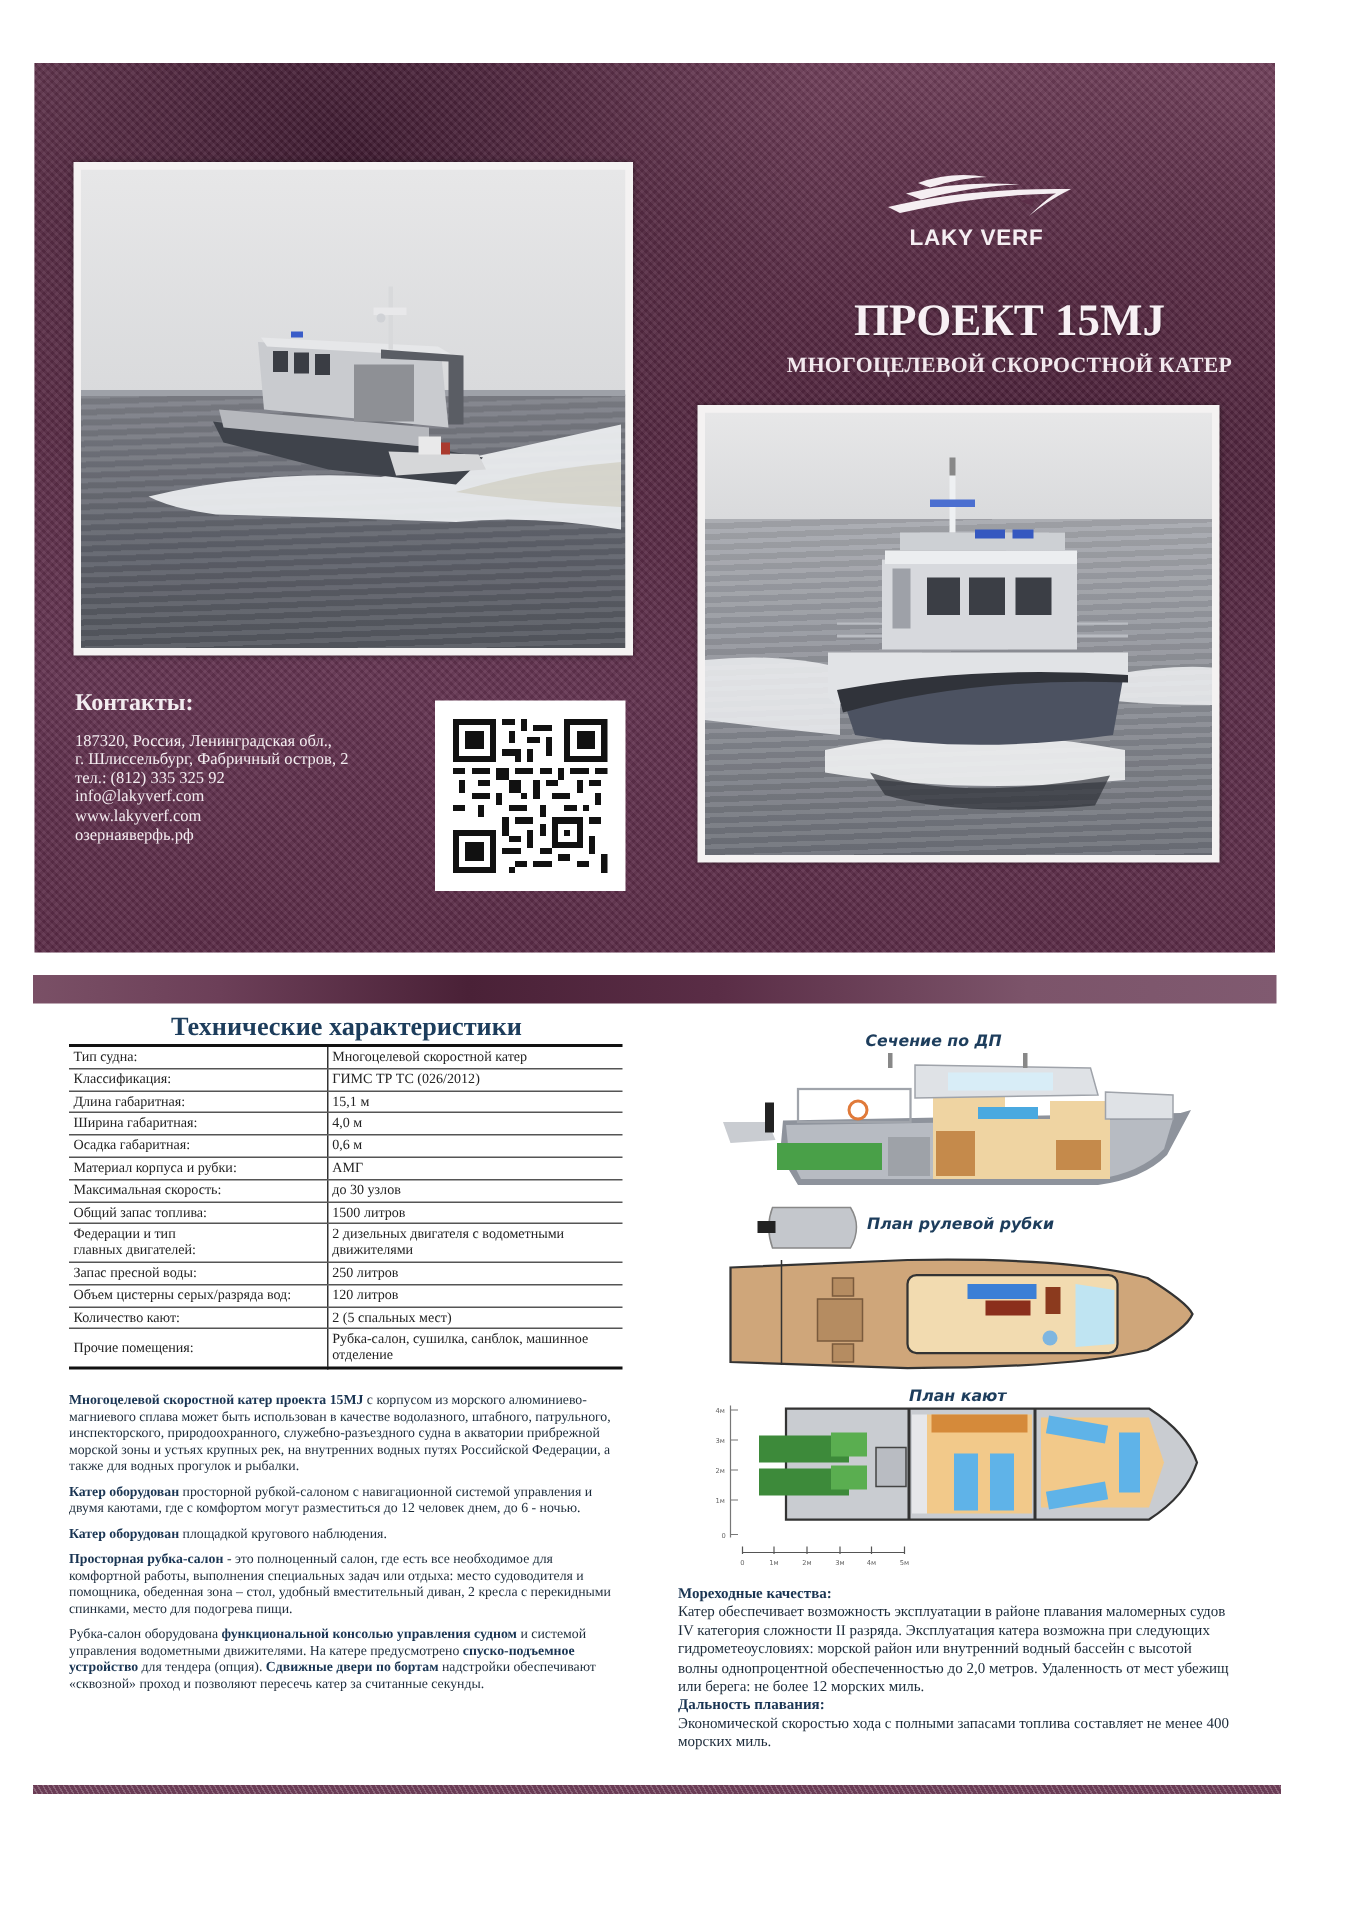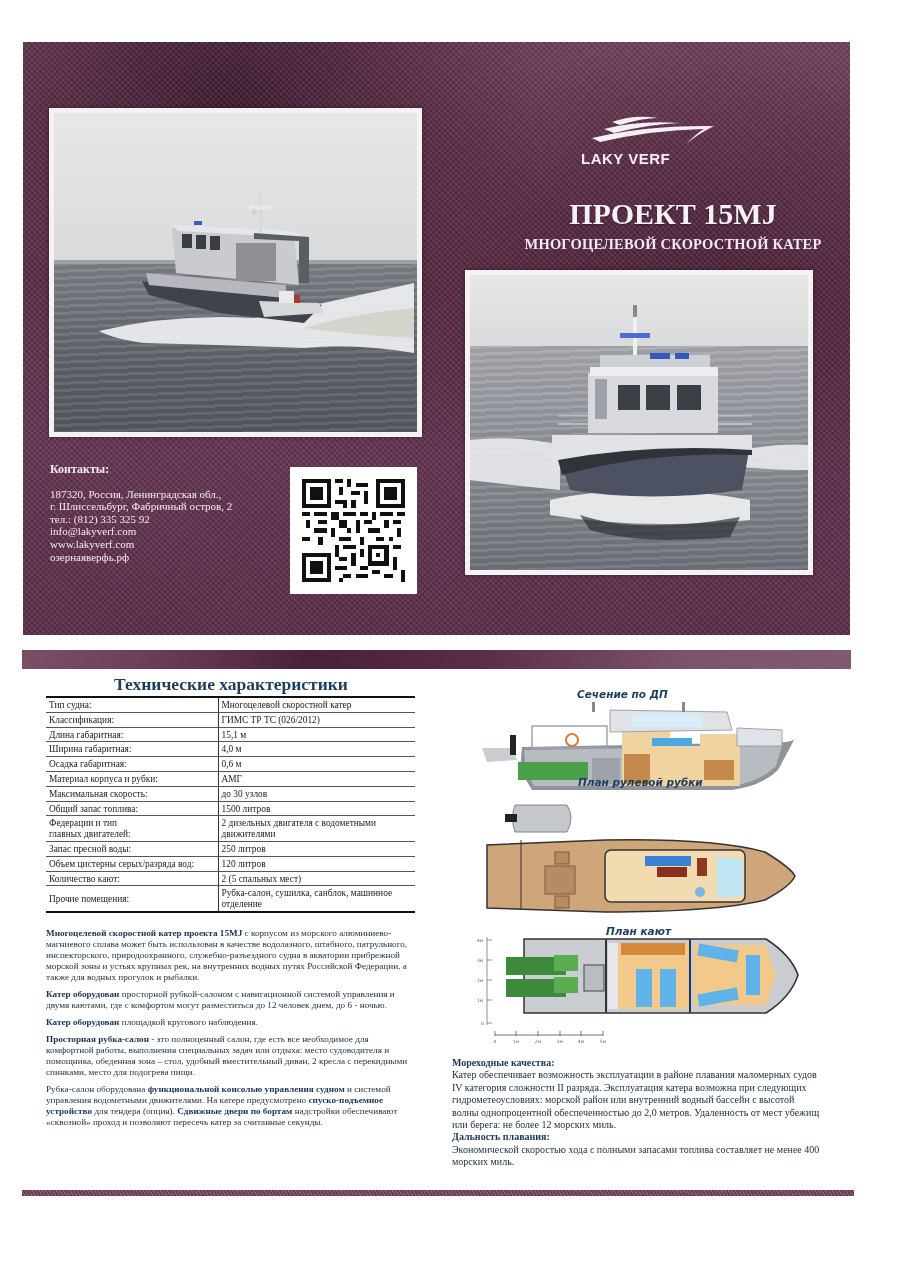--- a/index.html
+++ b/index.html
@@ -22,32 +22,32 @@
   }
   .photo { width: 100%; height: 100%; position: relative; overflow: hidden; }
   .photo1 { left: 26px; top: 66px; width: 373px; height: 329px; }
   .photo2 { left: 442px; top: 228px; width: 348px; height: 305px; }
 
   .sky { position: absolute; left: 0; right: 0; top: 0; background: linear-gradient(180deg, #e7e7e8 0%, #d9dadc 100%); }
   .sea { position: absolute; left: 0; right: 0; bottom: 0; background:
       repeating-linear-gradient(178deg, rgba(255,255,255,0.07) 0 3px, rgba(0,0,0,0.06) 3px 7px),
       linear-gradient(180deg, #7e8088 0%, #5f626b 60%, #555860 100%); }
 
-  .logo { position: absolute; left: 558px; top: 70px; width: 140px; text-align: left; color: #f5eef2; }
+  .logo { position: absolute; left: 558px; top: 70px; width: 140px; text-align: center; color: #f5eef2; }
   .logo svg { display: block; margin: 0 auto; }
   .logo-text { font-family: "Liberation Sans", sans-serif; font-weight: bold; font-size: 15px; letter-spacing: 0.5px; margin-top: 2px; }
 
   .title-main { position: absolute; left: 460px; top: 155px; width: 380px; text-align: center;
     font-family: "Liberation Serif", serif; font-weight: bold; font-size: 30px; color: #f7f0f4;
     text-shadow: 0 1px 2px rgba(0,0,0,0.4); }
   .title-sub { position: absolute; left: 455px; top: 194px; width: 390px; text-align: center;
     font-family: "Liberation Serif", serif; font-weight: bold; font-size: 14.5px; color: #f2e9ee; letter-spacing: 0.2px; }
 
   .contacts { position: absolute; left: 27px; top: 421px; width: 240px; color: #f3ecf0; font-size: 11px; line-height: 12.6px; }
-  .contacts-title { font-weight: bold; font-size: 12px; margin-bottom: 12px; }
+  .contacts-title { font-weight: bold; font-size: 16px; margin-bottom: 12px; }
 
   .qr-box { position: absolute; left: 267px; top: 425px; width: 127px; height: 127px; background: #fff; padding: 12px; }
   .qr-box svg { width: 103px; height: 103px; display: block; }
 
   
   .stripe-top { position: absolute; left: 22px; top: 650px; width: 829px; height: 19px;
     background: linear-gradient(90deg, #7a5066 0%, #6c3f58 15%, #4a2137 35%, #5a2d46 55%, #7c546a 80%, #805a70 100%); }
   .stripe-bottom { position: absolute; left: 22px; top: 1190px; width: 832px; height: 6px;
     background: repeating-linear-gradient(60deg, #6a3c55 0 2px, #8a6478 2px 3px); }
 
@@ -343,21 +343,21 @@
   <rect x="222" y="60" width="30" height="20" fill="#c58a4b"></rect>
   <rect x="170" y="38" width="40" height="8" fill="#4aa9e0"></rect>
 
   <path d="M128 10 L245 12 L250 30 L128 32Z" fill="#dfe2e6" stroke="#9fa3aa"></path>
   <rect x="150" y="15" width="70" height="12" fill="#d8edf7"></rect>
   <rect x="200" y="2" width="3" height="10" fill="#888"></rect>
   <rect x="110" y="2" width="3" height="10" fill="#888"></rect>
   <path d="M255 28 L300 30 L300 46 L255 46Z" fill="#dfe2e6" stroke="#9fa3aa"></path>
 </svg>
 
-<div class="drw-label" style="left:578px; top:776px;">План рулевой рубки</div>
+<div class="drw-label" style="left:578px; top:810px;">План рулевой рубки</div>
 <svg class="drawing" style="left:485px; top:800px;" width="316" height="120" viewBox="0 0 316 120">
 
   <path d="M30 5 L82 5 Q90 18 82 32 L30 32 Q25 18 30 5Z" fill="#c4c7cc" stroke="#888"></path>
   <rect x="20" y="14" width="12" height="8" fill="#222"></rect>
 
   <path d="M2 45 L120 40 Q230 38 280 52 Q306 68 310 76 Q306 86 280 100 Q230 112 120 112 L2 108Z" fill="#cfa67a" stroke="#333" stroke-width="1.5"></path>
   <line x1="36" y1="40" x2="36" y2="110" stroke="#333"></line>
   <rect x="60" y="66" width="30" height="28" fill="#b58c61" stroke="#7a5a3c"></rect>
   <rect x="70" y="52" width="14" height="12" fill="#b58c61" stroke="#7a5a3c"></rect>
   <rect x="70" y="96" width="14" height="12" fill="#b58c61" stroke="#7a5a3c"></rect>

